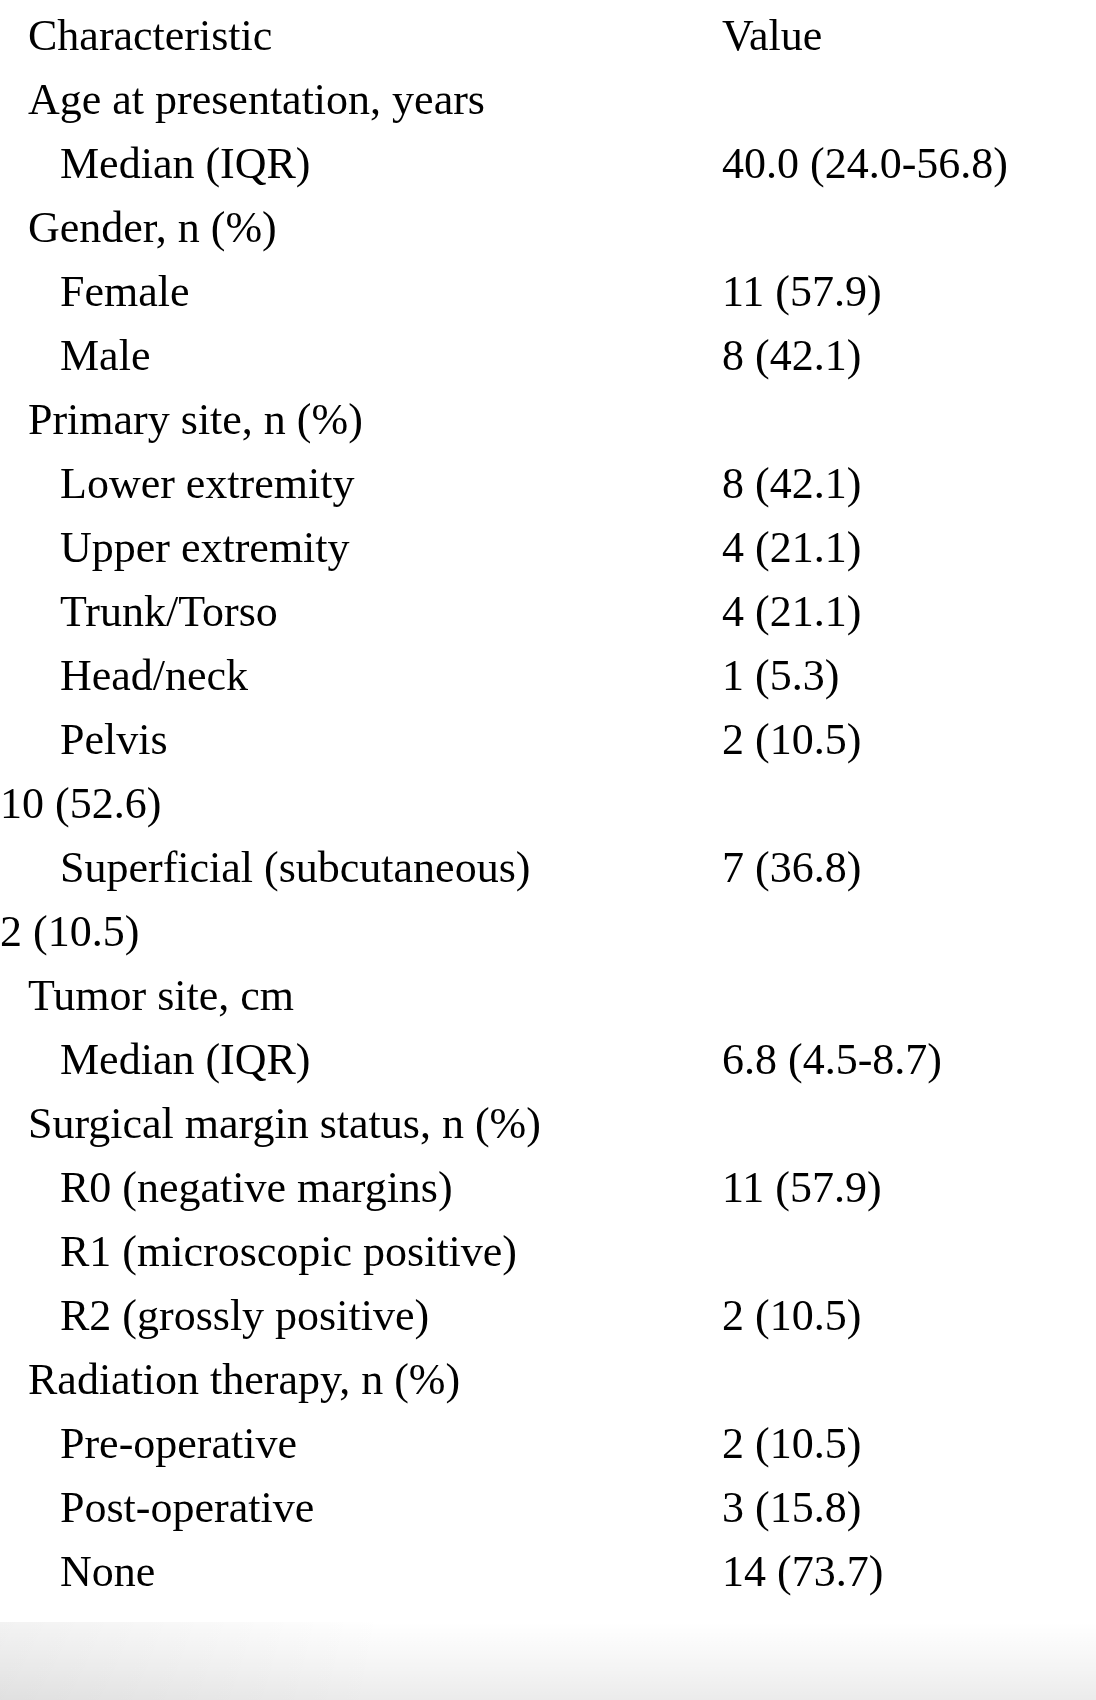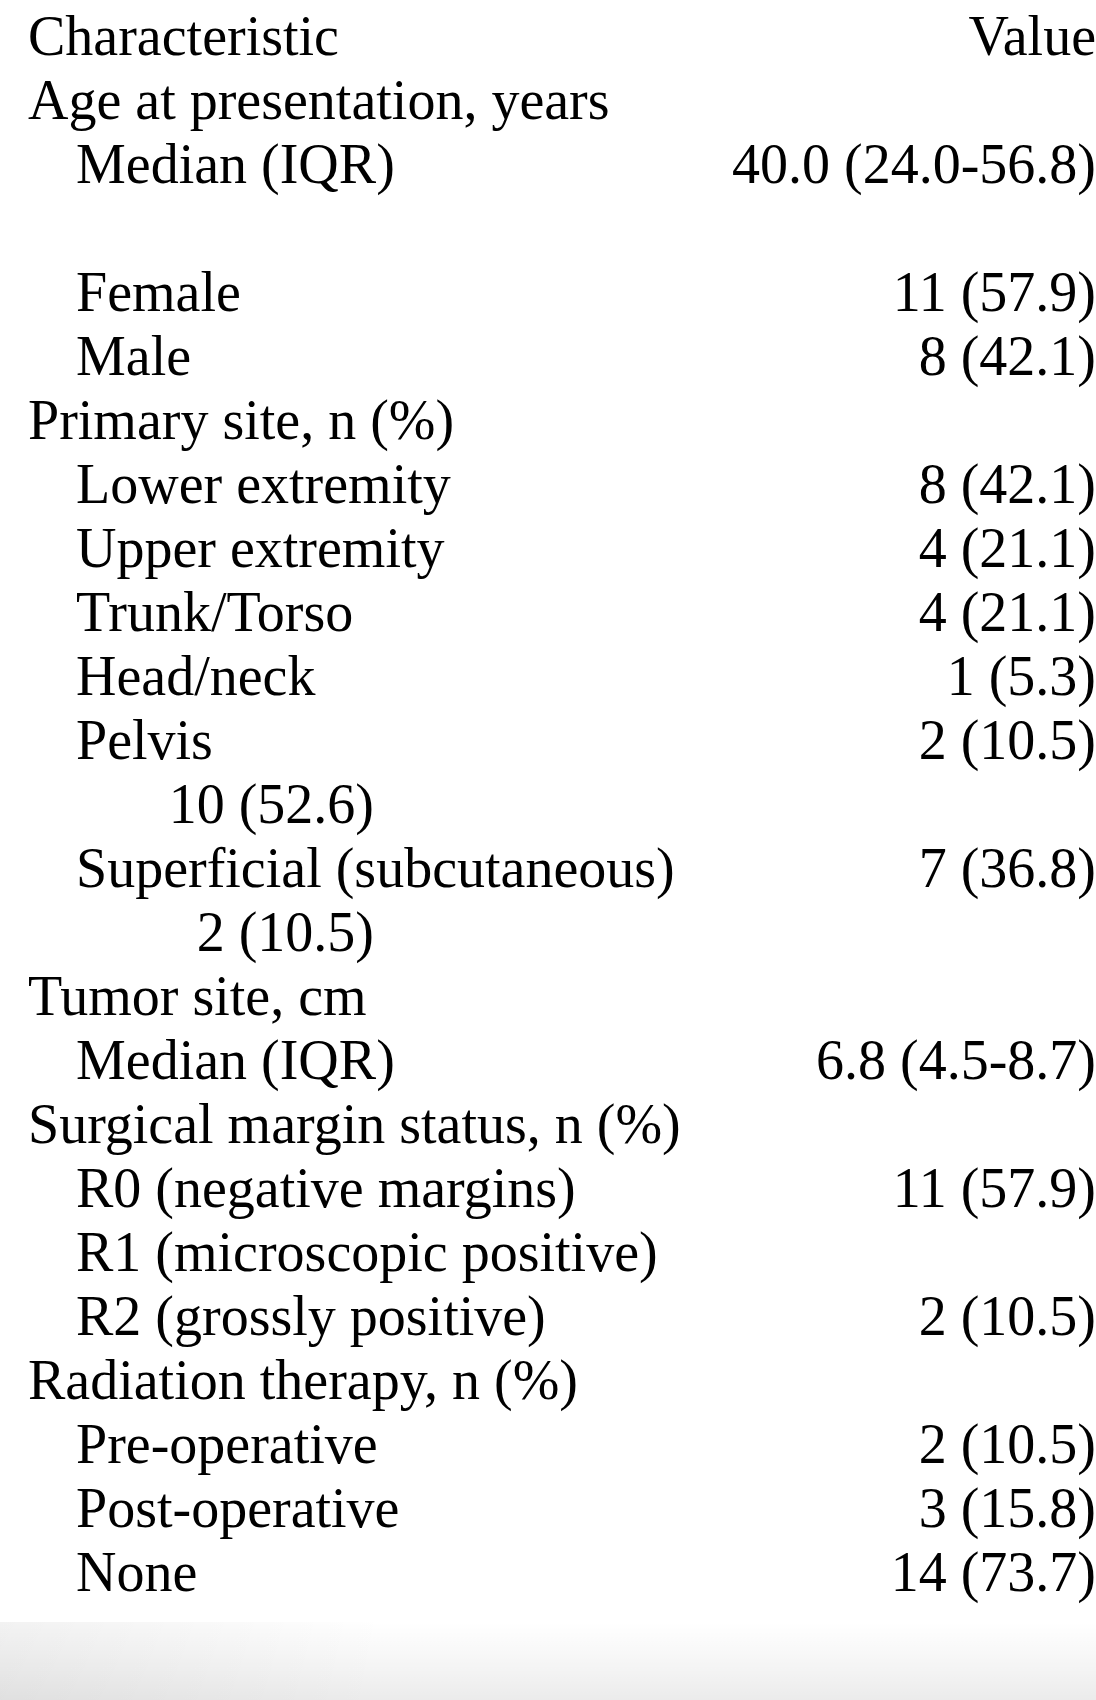--- a/index.html
+++ b/index.html
@@ -7,43 +7,43 @@
     padding: 0;
     background: #ffffff;
   }
   .page {
     position: relative;
     width: 1096px;
     height: 1700px;
     background: #ffffff;
     color: #000000;
     font-family: "Liberation Serif", "DejaVu Serif", serif;
-    font-size: 56px;
+    font-size: 44px;
     box-sizing: border-box;
     padding-top: 4px;
     overflow: hidden;
   }
   .trow {
     display: flex;
     height: 64px;
     line-height: 64px;
     white-space: nowrap;
   }
   .cell { box-sizing: border-box; }
   .cell.label {
     width: 722px;
     padding-left: 28px;
     text-align: left;
   }
   .cell.label.indent {
-    padding-left: 76px;
+    padding-left: 60px;
   }
   .cell.value {
     width: 374px;
-    text-align: right;
+    text-align: left;
   }
   .bottom-shade {
     position: absolute;
     left: 0;
     right: 0;
     bottom: 0;
     height: 78px;
     pointer-events: none;
     background:
       linear-gradient(100deg, rgba(0,0,0,0.05) 0%, rgba(0,0,0,0.00) 35%),
@@ -61,20 +61,21 @@
   <div id="rows">
       <div class="trow">
         <div class="cell label">Age at presentation, years</div>
         <div class="cell value"></div>
       </div>
       <div class="trow">
         <div class="cell label indent">Median (IQR)</div>
         <div class="cell value">40.0 (24.0-56.8)</div>
       </div>
       <div class="trow">
+        <div class="cell label">Gender, n (%)</div>
         <div class="cell value"></div>
       </div>
       <div class="trow">
         <div class="cell label indent">Female</div>
         <div class="cell value">11 (57.9)</div>
       </div>
       <div class="trow">
         <div class="cell label indent">Male</div>
         <div class="cell value">8 (42.1)</div>
       </div>

